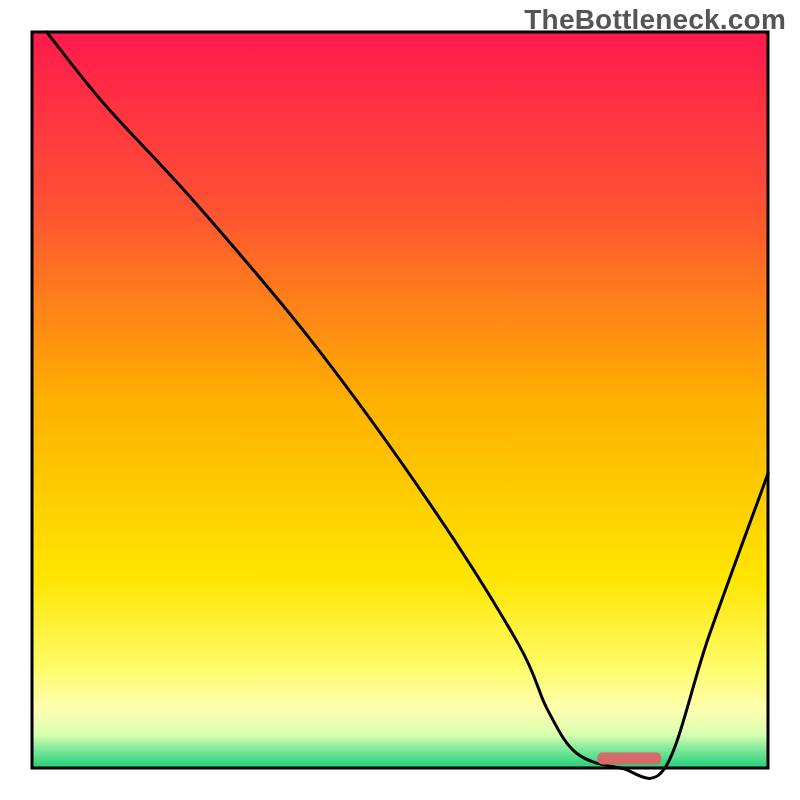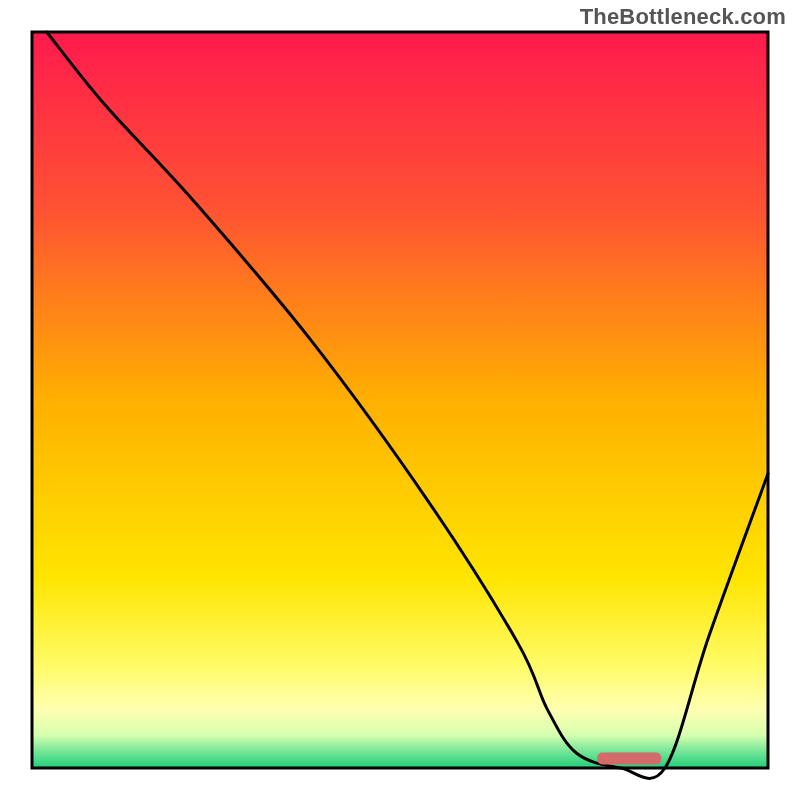--- a/index.html
+++ b/index.html
@@ -14,21 +14,21 @@
   .wrap {
     position: relative;
     width: 800px;
     height: 800px;
   }
   .watermark {
     position: absolute;
     top: 4px;
     right: 14px;
     color: #555;
-    font-size: 22px;
+    font-size: 28px;
     font-weight: 600;
     letter-spacing: 0.2px;
     user-select: none;
   }
   svg {
     position: absolute;
     left: 0;
     top: 0;
   }
 </style>

